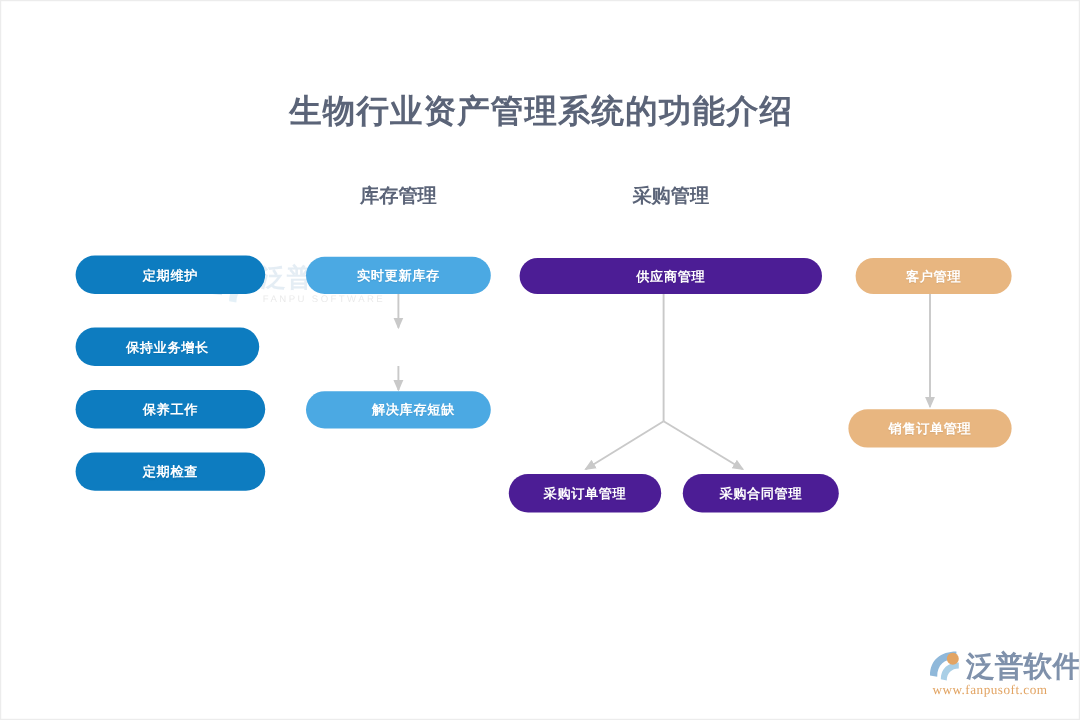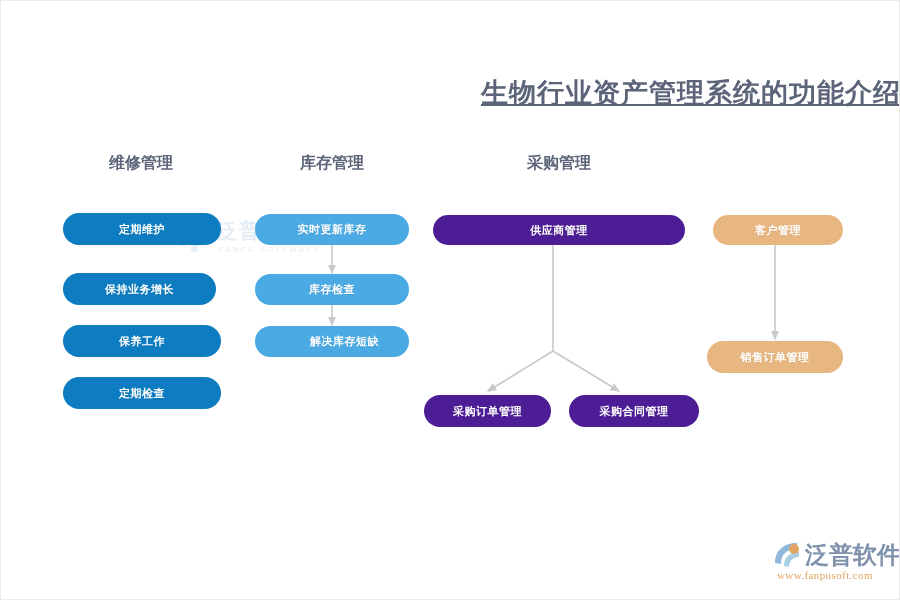--- a/index.html
+++ b/index.html
@@ -22,27 +22,26 @@
     box-sizing: border-box;
     overflow: hidden;
   }
 
   
   #page-title {
     position: absolute;
     left: 0;
     top: 74px;
     width: 900px;
-    text-align: right;
+    text-align: center;
     font-size: 27px;
     font-weight: bold;
     letter-spacing: 1px;
     color: #5b6478;
     font-family: "Liberation Serif", "DejaVu Serif", serif;
-    text-decoration: underline;
   }
 
   
   .col-header {
     position: absolute;
     top: 152px;
     font-size: 16px;
     font-weight: bold;
     color: #5b6478;
     text-align: center;
@@ -153,21 +152,20 @@
     top: 2px;
   }
 </style>
 </head>
 <body>
 
 <div id="page">
 
   <div id="page-title">生物行业资产管理系统的功能介绍</div>
 
-  <div class="col-header" style="left:80px; width:120px;">维修管理</div>
   <div class="col-header" style="left:271px; width:120px;">库存管理</div>
   <div class="col-header" style="left:498px; width:120px;">采购管理</div>
 
   <div id="watermark">
     <svg class="wm-mark" width="44" height="44" viewBox="0 0 44 44">
       <path d="M6 30 C6 14, 18 5, 34 5 L34 13 C22 13, 14 19, 14 31 Z" fill="#8fb8da"></path>
       <path d="M20 36 C20 24, 28 17, 40 17 L40 24 C31 24, 26 29, 26 37 Z" fill="#a9cfe6"></path>
       <circle cx="33" cy="11" r="5" fill="#e2a463"></circle>
     </svg>
     <div class="wm-text">泛普软件</div>
@@ -193,21 +191,20 @@
 
     <line x1="774" y1="244" x2="774" y2="338" stroke="#c9c9c9" stroke-width="1.6" marker-end="url(#arrowhead)"></line>
   </svg>
 
   <div class="node maint" style="left:62px; top:212px; width:158px; height:32px;">定期维护</div>
   <div class="node maint" style="left:62px; top:272px; width:153px; height:32px;">保持业务增长</div>
   <div class="node maint" style="left:62px; top:324px; width:158px; height:32px;">保养工作</div>
   <div class="node maint" style="left:62px; top:376px; width:158px; height:32px;">定期检查</div>
 
   <div class="node stock" style="left:254px; top:213px; width:154px; height:31px;">实时更新库存</div>
-  <div class="node stock" style="left:254px; top:273px; width:154px; height:31px;">库存检查</div>
   <div class="node stock" style="left:254px; top:325px; width:154px; height:31px;padding-left:25px;">解决库存短缺</div>
 
   <div class="node purch" style="left:432px; top:214px; width:252px; height:30px;">供应商管理</div>
   <div class="node purch" style="left:423px; top:394px; width:127px; height:32px;">采购订单管理</div>
   <div class="node purch" style="left:568px; top:394px; width:130px; height:32px;">采购合同管理</div>
 
   <div class="node sales" style="left:712px; top:214px; width:130px; height:30px;">客户管理</div>
   <div class="node sales" style="left:706px; top:340px; width:136px; height:32px;">销售订单管理</div>
 
   <div id="brand-logo">

